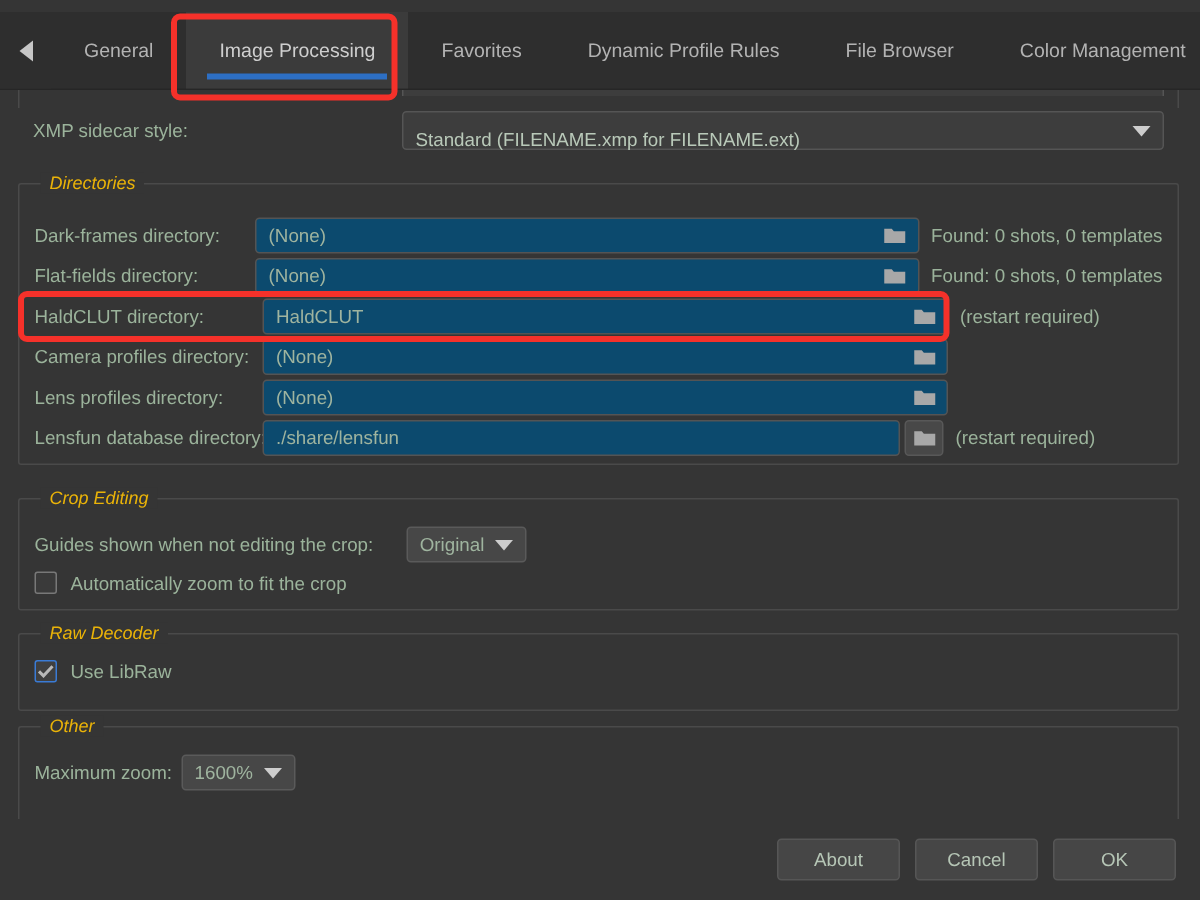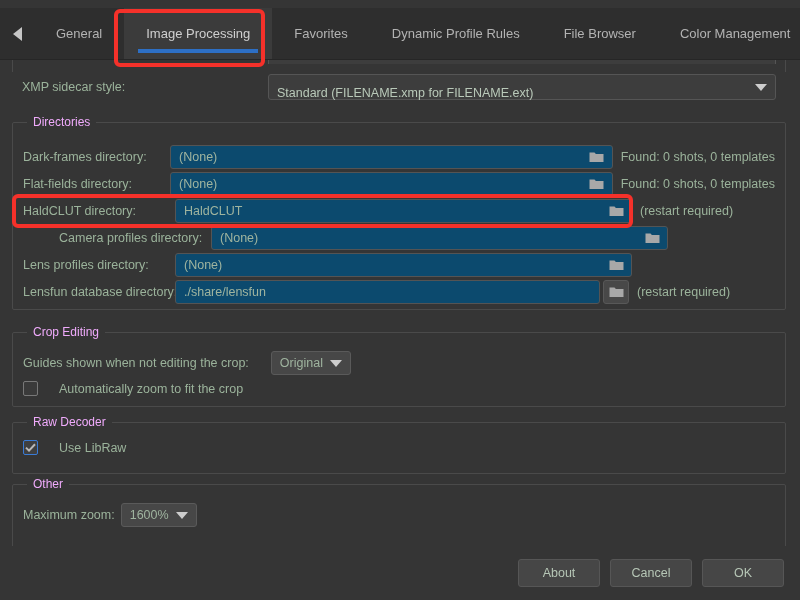--- a/index.html
+++ b/index.html
@@ -124,33 +124,33 @@
   
   .group {
     position: absolute;
     border: 1px solid #4a4a4a;
     border-radius: 2px;
   }
   .group > .legend {
     position: absolute; top: -8px; left: 14px;
     background: #353535;
     padding: 0 6px;
-    color: #f0abfc; font-size: 12px;
+    color: #eab308; font-size: 12px; font-style: italic;
   }
 
   
   .chk-box {
     width: 15px; height: 15px;
     border-radius: 2px;
     flex: 0 0 15px;
     display: flex; align-items: center; justify-content: center;
   }
   .chk-box.off { background: #3a3a3a; border: 1px solid #787878; }
   .chk-box.on  { background: #3f3f3f; border: 1px solid #3a7bd5; }
-  .chk-label { color: #9bb39b; font-size: 12.5px; margin-left: 21px; text-align: right; }
+  .chk-label { color: #9bb39b; font-size: 12.5px; margin-left: 9px; text-align: right; }
 
   
   .minicombo {
     background: #474747;
     border: 1px solid #5a5a5a;
     border-radius: 3px;
     height: 24px;
     display: inline-flex; align-items: center;
     padding: 0 8px;
     color: #9fb49f; font-size: 12.5px;
@@ -268,21 +268,21 @@
           <span class="folder-btn">
             <svg width="15" height="12" viewBox="0 0 15 12" aria-hidden="true">
               <path d="M0.5 1.5h5l1.4 1.6H14.5V11H0.5z" fill="#a8a8a8"></path>
             </svg>
           </span>
         </div>
         <span class="hint" style="margin-left:8px;">(restart required)</span>
       </div>
 
       <div class="row" style="left:10px; top:103px; width:752px;">
-        <span class="lbl" style="width:152px;margin-left:36px;">Camera profiles directory:</span>
+        <span class="lbl" style="width:152px;">Camera profiles directory:</span>
         <div class="entry" style="width:457px;">
           <span class="txt">(None)</span>
           <span class="folder-btn">
             <svg width="15" height="12" viewBox="0 0 15 12" aria-hidden="true">
               <path d="M0.5 1.5h5l1.4 1.6H14.5V11H0.5z" fill="#a8a8a8"></path>
             </svg>
           </span>
         </div>
         <span class="hint" style="margin-left:8px;"></span>
       </div>

